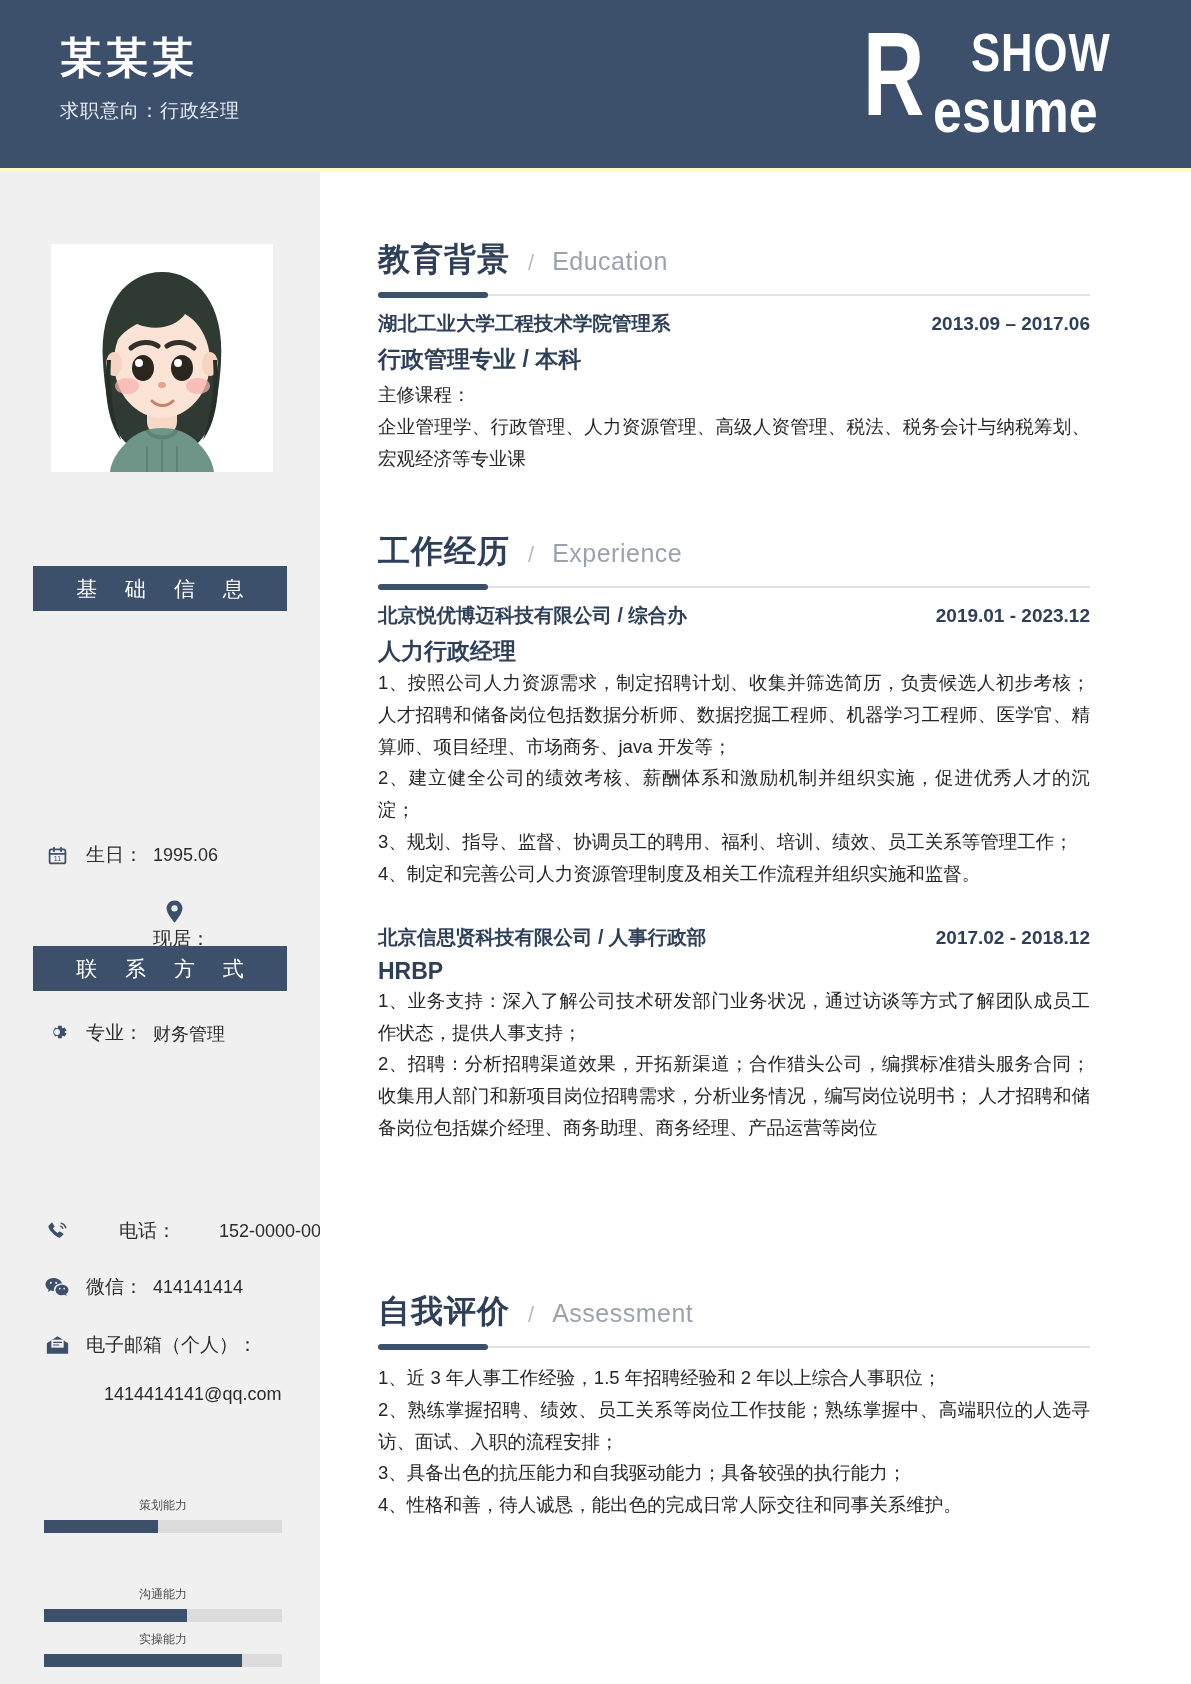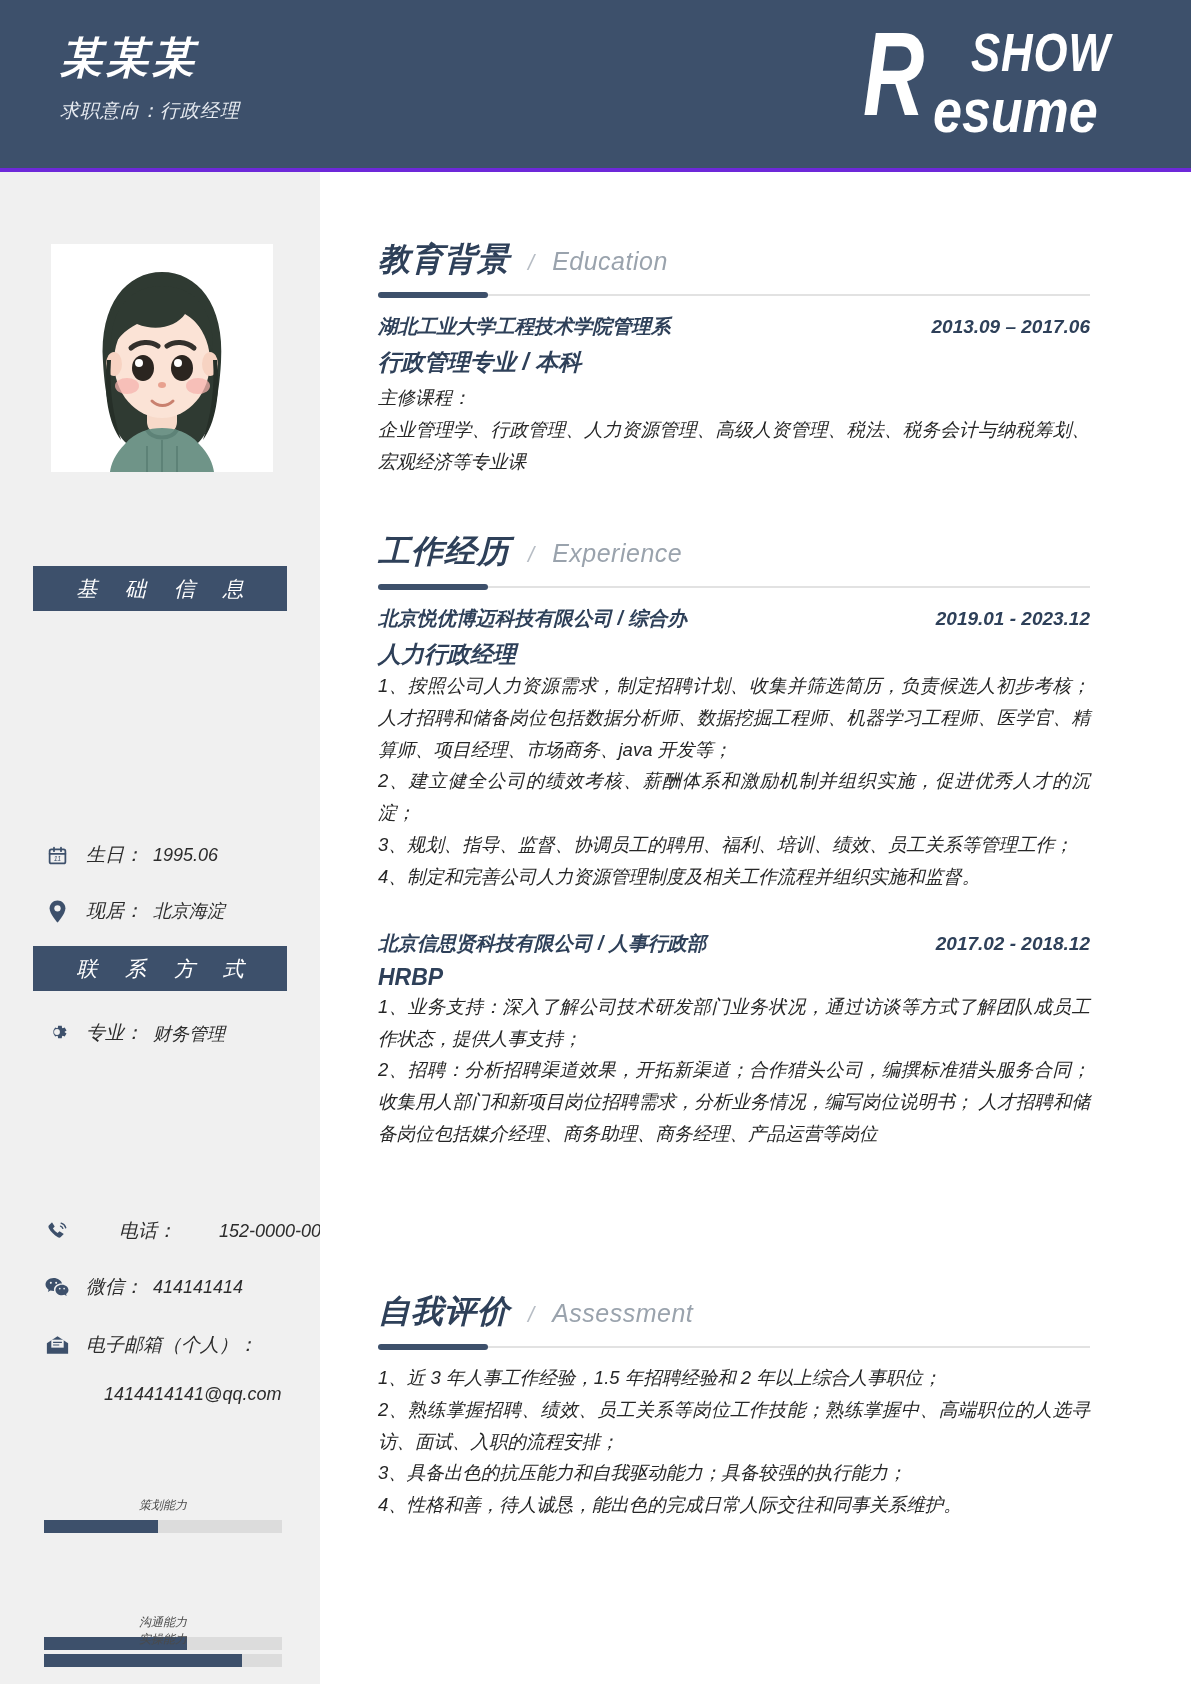--- a/index.html
+++ b/index.html
@@ -6,23 +6,22 @@
   html, body {
     width: 1191px;
     height: 1684px;
     background: #ffffff;
     font-family: "Liberation Sans", "DejaVu Sans", sans-serif;
   }
   .page {
     position: relative;
     width: 1191px;
     height: 1684px;
-    background: #6d28d9;
+    background: #fef9c3;
     overflow: hidden;
-    font-style: italic;
   }
 
   
   .header {
     position: absolute;
     top: 0; left: 0;
     width: 1191px;
     height: 168px;
     background: #3d506b;
   }
@@ -143,21 +142,21 @@
     margin-left: 14px;
     white-space: nowrap;
   }
   .info-value {
     font-size: 18px;
     color: #2c2c2c;
     margin-left: 10px;
     white-space: nowrap;
   }
   #row-birth { top: 668px; }
-  #row-city  { top: 724px; }
+  #row-city  { top: 724px; flex-direction: column; }
   #row-edu   { top: 780px; }
   #row-major { top: 844px; align-items: flex-end; }
 
   #row-phone  { top: 1044px; gap: 33px; }
   #row-wechat { top: 1100px; }
   #row-email  { top: 1158px; }
   .email-value {
     position: absolute;
     left: 104px;
     top: 1212px;
@@ -184,21 +183,21 @@
     width: 238px;
   }
   .skill-fill {
     position: absolute;
     left: 0; top: 0;
     height: 13px;
     background: #3d506b;
   }
   #skill-0 { top: 1325px; }
   #skill-1 { top: 1370px; }
-  #skill-2 { top: 1414px; margin-top: 28px; }
+  #skill-2 { top: 1414px; }
   #skill-3 { top: 1459px; }
 
   
   .main {
     position: absolute;
     top: 172px;
     left: 320px;
     width: 871px;
     height: 1512px;
     background: #ffffff;
@@ -254,21 +253,20 @@
   .entry-title {
     font-size: 19.5px;
     font-weight: bold;
     color: #2e4059;
   }
   .entry-date {
     font-size: 19px;
     font-weight: bold;
     color: #2e4059;
     white-space: nowrap;
-    margin-top: 6px;
   }
   .entry-sub {
     font-size: 23px;
     font-weight: bold;
     color: #2e4059;
     margin-top: 7px;
   }
   .body-line {
     font-size: 18.5px;
     color: #262626;

